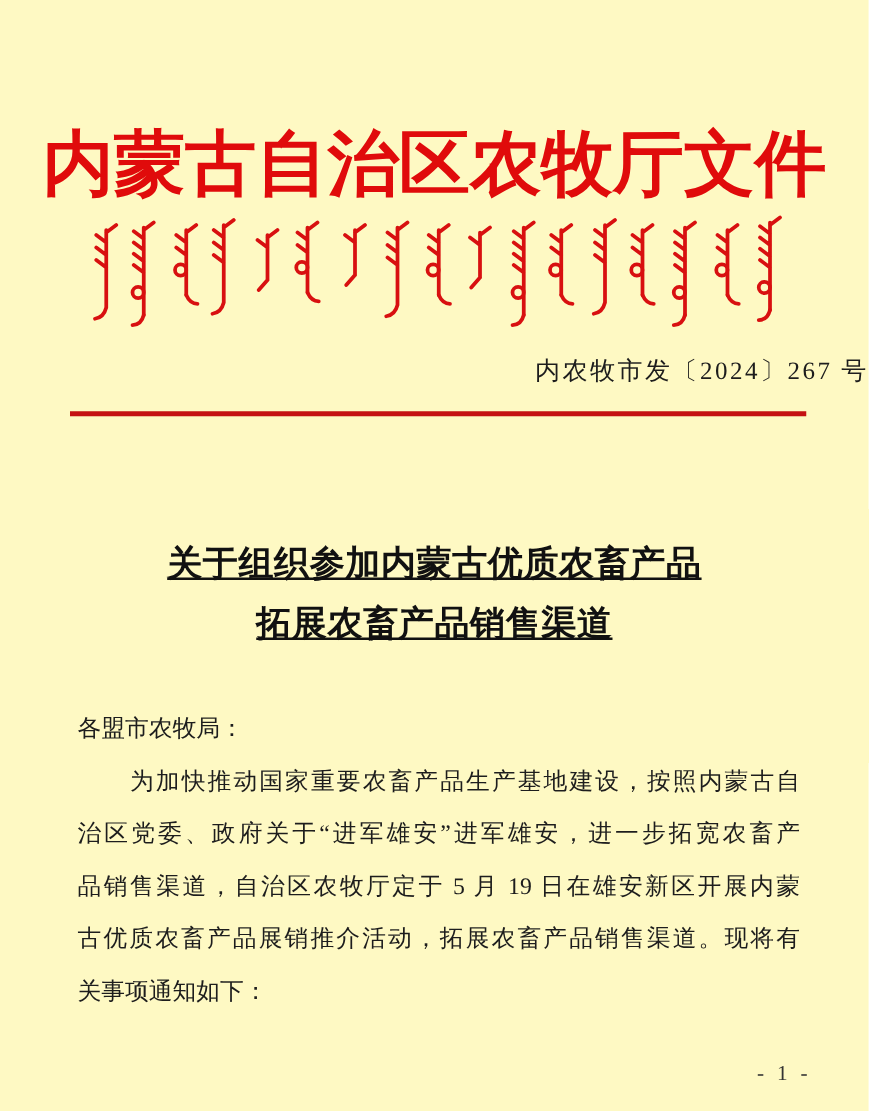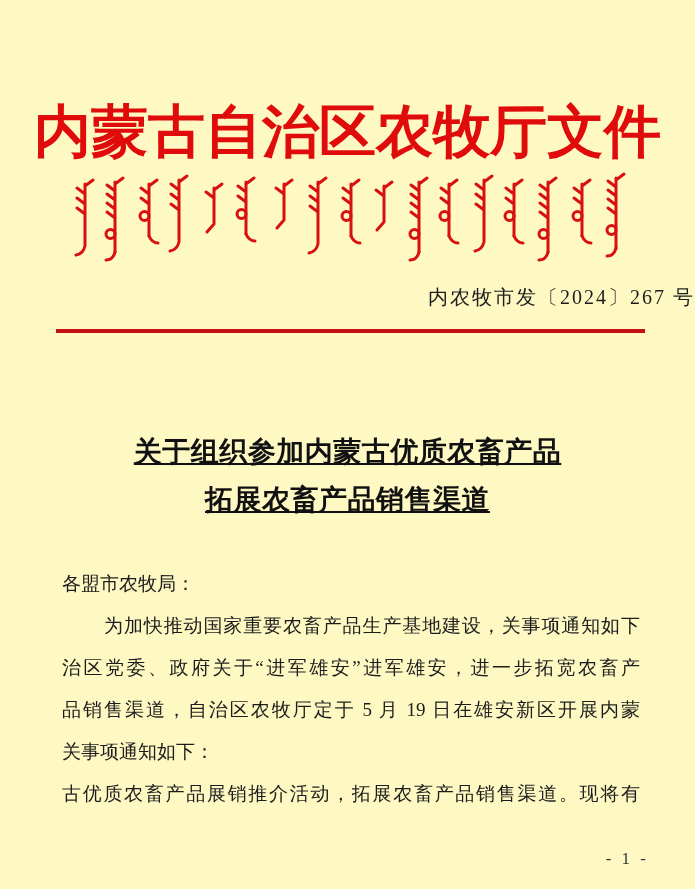--- a/index.html
+++ b/index.html
@@ -121,22 +121,22 @@
 
   <div class="red-rule"></div>
 
   <div class="doc-title">
     <div>关于组织参加内蒙古优质农畜产品</div>
     <div>拓展农畜产品销售渠道</div>
   </div>
 
   <div class="body-text">
     <div class="body-line">各盟市农牧局：</div>
-    <div class="body-line fill indent">为加快推动国家重要农畜产品生产基地建设，关事项通知如下</div>
+    <div class="body-line fill indent">为加快推动国家重要农畜产品生产基地建设，按照内蒙古自</div>
     <div class="body-line fill">治区党委、政府关于“进军雄安”进军雄安，进一步拓宽农畜产</div>
     <div class="body-line fill">品销售渠道，自治区农牧厅定于 5 月 19 日在雄安新区开展内蒙</div>
+    <div class="body-line fill">古优质农畜产品展销推介活动，拓展农畜产品销售渠道。现将有</div>
     <div class="body-line">关事项通知如下：</div>
-    <div class="body-line fill">古优质农畜产品展销推介活动，拓展农畜产品销售渠道。现将有</div>
   </div>
 
   <div class="page-number">- 1 -</div>
 
 </div>
 
 </body></html>

